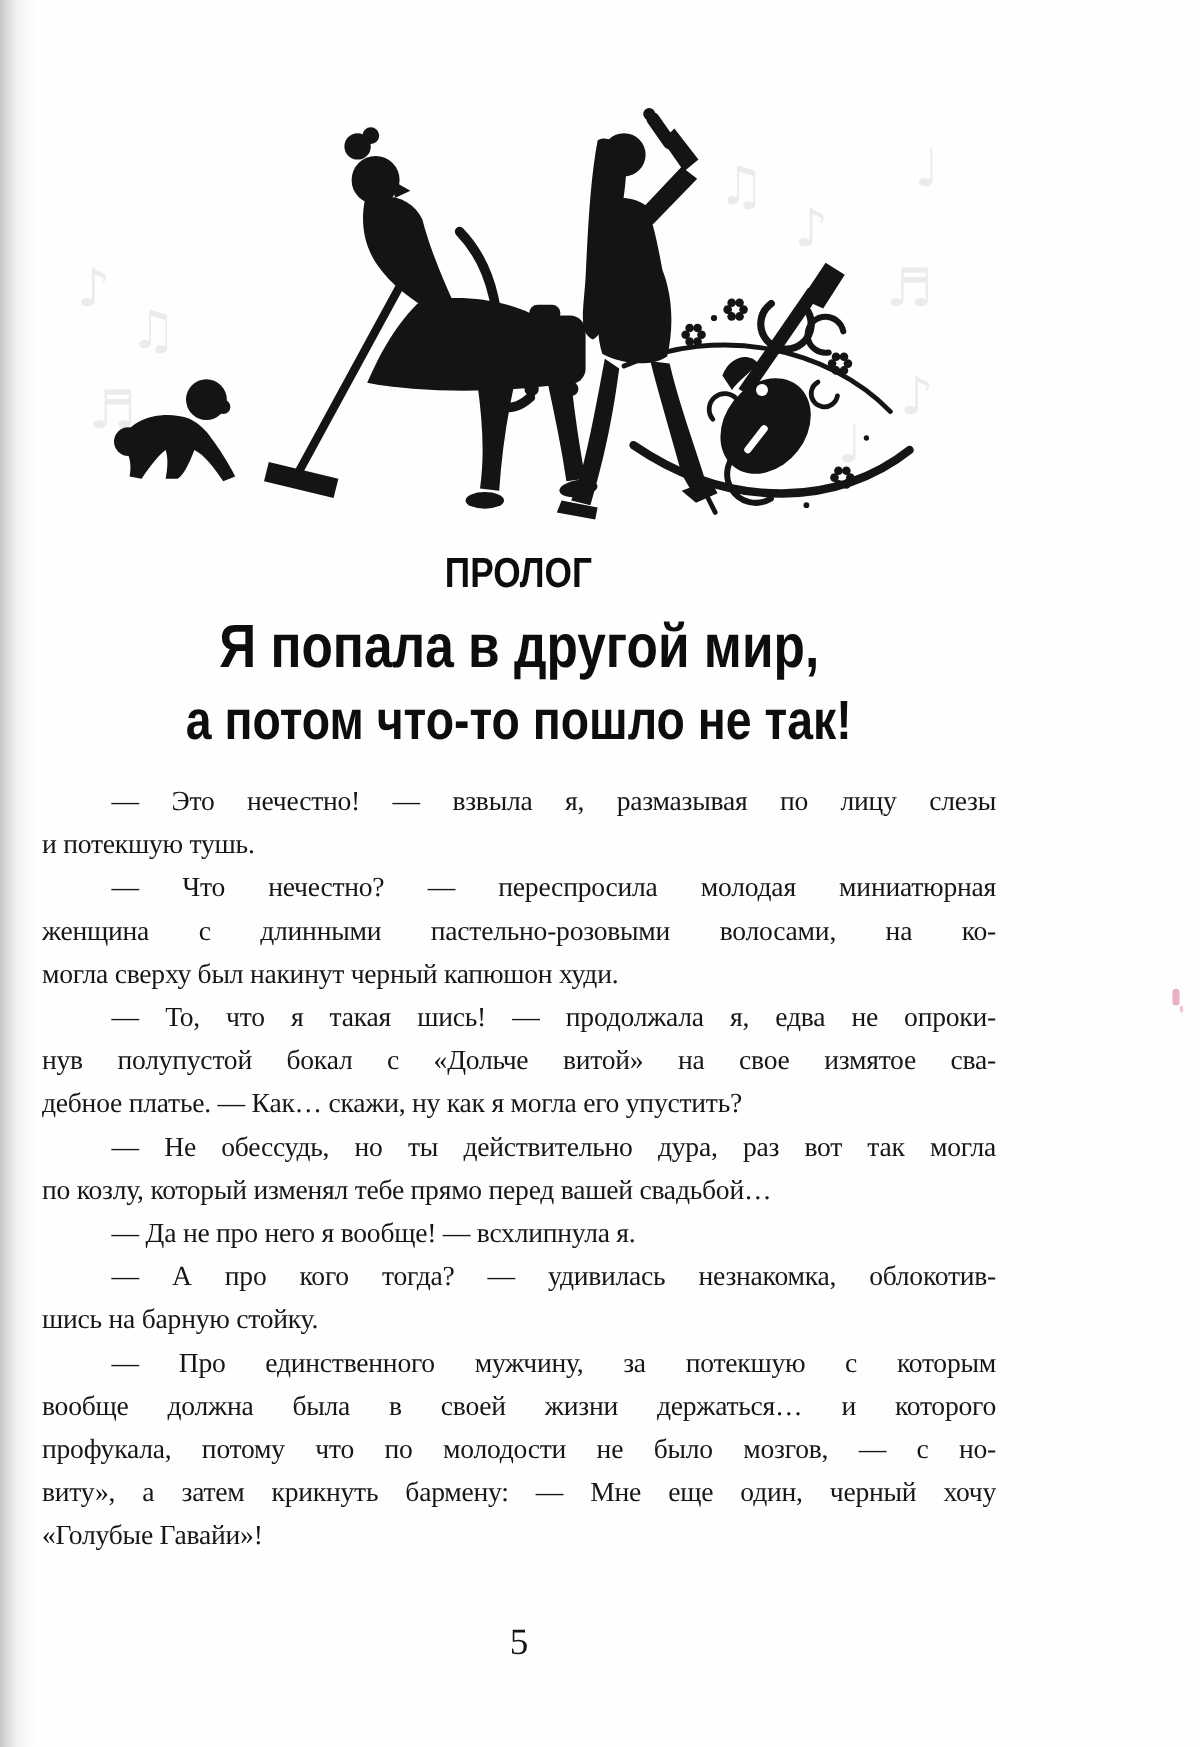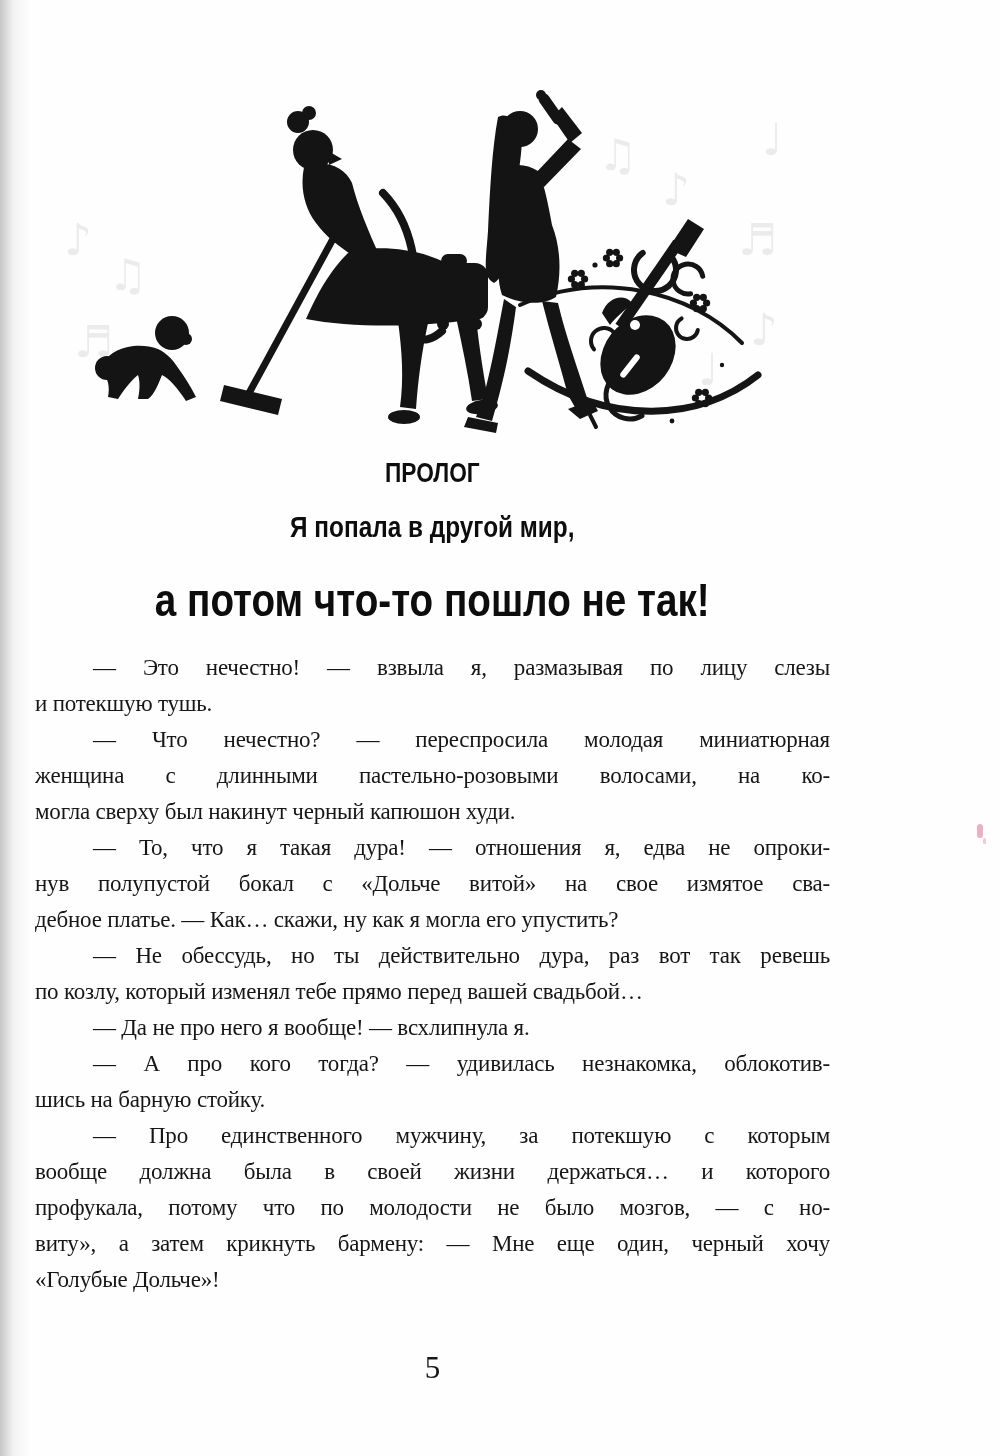--- a/index.html
+++ b/index.html
@@ -19,22 +19,22 @@
 
   .illustration{position:absolute;left:50px;top:65px;width:760px;height:370px;}
 
   .content{position:absolute;left:35px;top:0;width:795px;height:100%;}
 
   .kicker,.title-line{
     position:absolute;left:0;right:0;text-align:center;margin:0;
     font-family:"Liberation Sans","DejaVu Sans",sans-serif;
     font-weight:700;color:#0d0d0d;line-height:1;
   }
-  .kicker{top:460px;font-size:27px;}
-  .title-1{top:513px;font-size:29px;}
+  .kicker{top:460px;font-size:35px;}
+  .title-1{top:513px;font-size:51px;}
   .title-2{top:577px;font-size:46px;}
   .squeeze{display:inline-block;transform:scaleX(.84);transform-origin:center;letter-spacing:0;}
 
   .body-text{position:absolute;top:650px;left:0;width:795px;}
   .line{
     height:36px;line-height:36px;font-size:23px;letter-spacing:-0.2px;
     text-align:justify;text-align-last:justify;overflow:hidden;white-space:normal;
   }
   .line.last{text-align-last:left;}
   .line.first{text-indent:58px;}
@@ -193,40 +193,40 @@
         <div class="para">
           <div class="line first">— Это нечестно! — взвыла я, размазывая по лицу слезы</div>
           <div class="line last">и потекшую тушь.</div>
         </div>
         <div class="para">
           <div class="line first">— Что нечестно? — переспросила молодая миниатюрная</div>
           <div class="line">женщина с длинными пастельно-розовыми волосами, на ко-</div>
           <div class="line last">могла сверху был накинут черный капюшон худи.</div>
         </div>
         <div class="para">
-          <div class="line first">— То, что я такая дура! — отношения я, едва не опроки-</div>
+          <div class="line first">— То, что я такая шись! — продолжала я, едва не опроки-</div>
           <div class="line">нув полупустой бокал с «Дольче витой» на свое измятое сва-</div>
           <div class="line last">дебное платье. — Как… скажи, ну как я могла его упустить?</div>
         </div>
         <div class="para">
-          <div class="line first">— Не обессудь, но ты действительно дура, раз вот так ревешь</div>
+          <div class="line first">— Не обессудь, но ты действительно дура, раз вот так могла</div>
           <div class="line last">по козлу, который изменял тебе прямо перед вашей свадьбой…</div>
         </div>
         <div class="para">
           <div class="line first last">— Да не про него я вообще! — всхлипнула я.</div>
         </div>
         <div class="para">
           <div class="line first">— А про кого тогда? — удивилась незнакомка, облокотив-</div>
           <div class="line last">шись на барную стойку.</div>
         </div>
         <div class="para">
           <div class="line first">— Про единственного мужчину, за потекшую с которым</div>
           <div class="line">вообще должна была в своей жизни держаться… и которого</div>
           <div class="line">профукала, потому что по молодости не было мозгов, — с но-</div>
           <div class="line">виту», а затем крикнуть бармену: — Мне еще один, черный хочу</div>
-          <div class="line last">«Голубые Дольче»!</div>
+          <div class="line last">«Голубые Гавайи»!</div>
         </div>
       </div>
 
     <div class="pagenum">5</div>
   </div>
 
 </div>
 
 </body></html>

